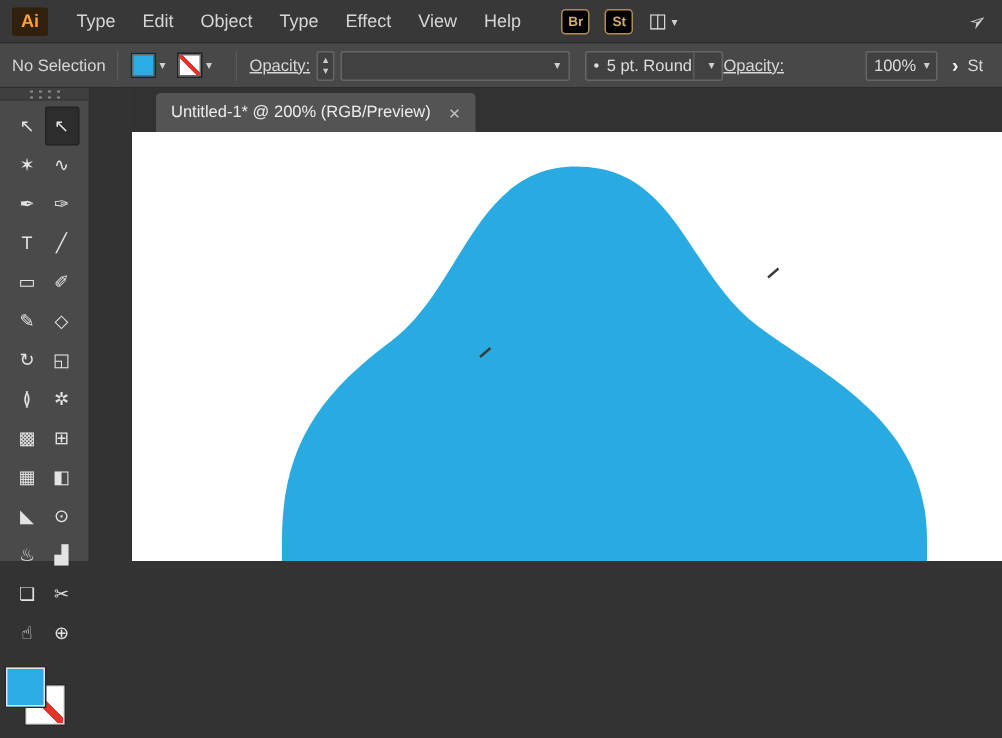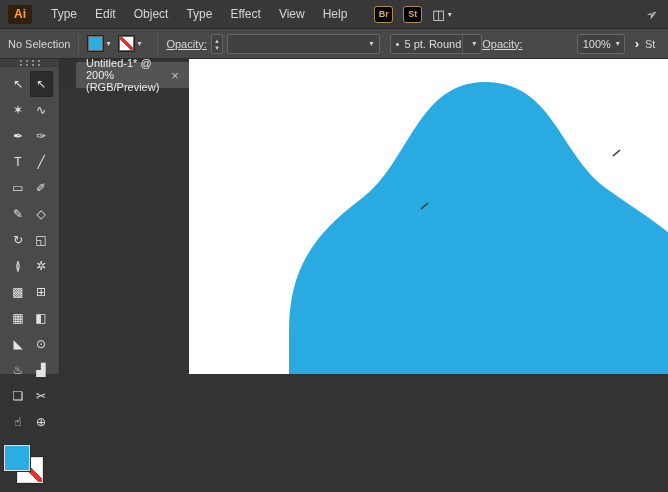--- a/index.html
+++ b/index.html
@@ -62,21 +62,21 @@
   .tool { height:26px; line-height:26px; text-align:center; color:#e3e3e3;
     font-size:12px; cursor:default; }
   .tool.active { background:#2d2d2d; box-shadow:inset 0 0 0 1px #242424; border-radius:2px; }
   .tb-swatches { position:relative; flex:1; margin-top:6px; }
   .tb-fill { position:absolute; left:4px; top:4px; width:26px; height:26px;
     border:1px solid #e2e2e2; box-shadow:0 0 0 1px #2a2a2a; z-index:2; }
   .tb-stroke { position:absolute; left:17px; top:16px; width:26px; height:26px;
     border:1px solid #e2e2e2; box-shadow:0 0 0 1px #2a2a2a; z-index:1;
     background:linear-gradient(to top right,#fff 43%,#e8312a 43%,#e8312a 57%,#fff 57%); }
 
-  .docarea { flex:1; display:flex; flex-direction:row; min-width:0; }
+  .docarea { flex:1; display:flex; flex-direction:column; min-width:0;padding-left:28px; }
   .tabbar { height:29px; background:#323232; display:flex; align-items:flex-end; flex:0 0 29px; }
   .tab { margin-left:16px; height:26px; background:#545454; color:#ececec; font-size:11px;
     display:flex; align-items:center; padding:0 10px; border-radius:3px 3px 0 0; }
   .tab .close { margin-left:12px; color:#c4c4c4; font-size:13px; line-height:1; }
   .canvas { flex:1; background:#ffffff; position:relative; overflow:hidden; }
   .canvas svg { position:absolute; inset:0; }
 </style>
 </head>
 <body>
 

